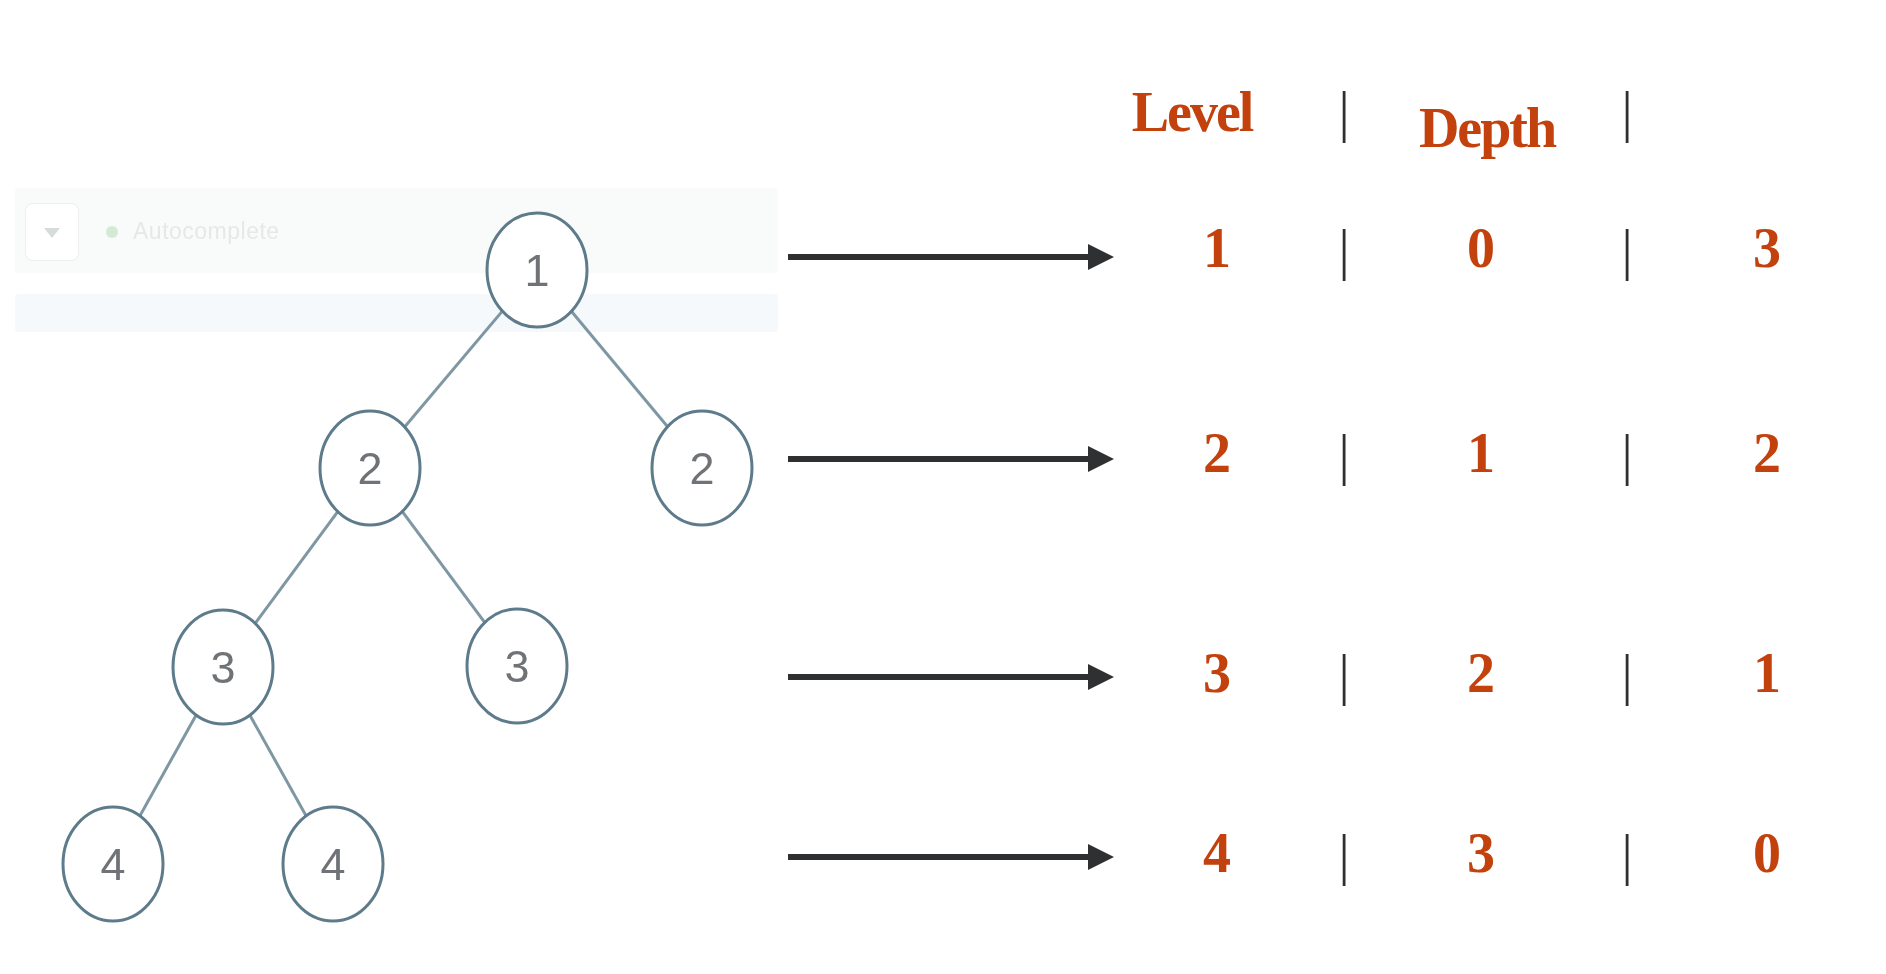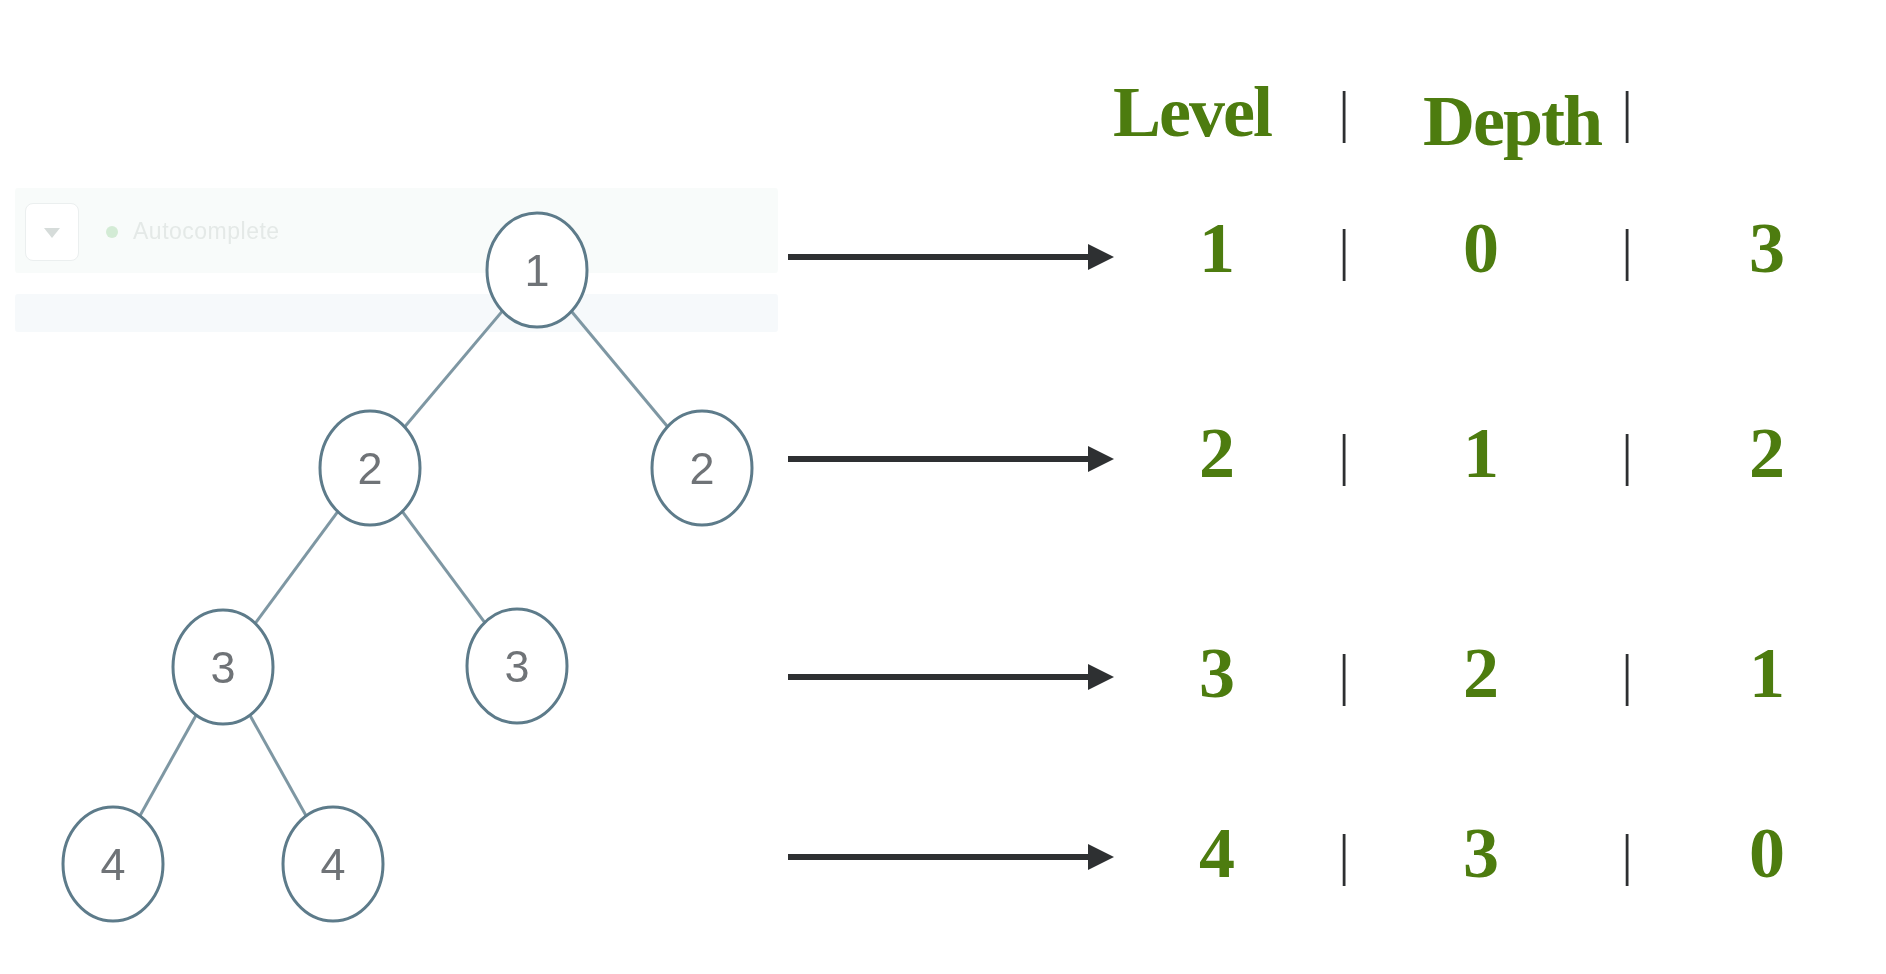--- a/index.html
+++ b/index.html
@@ -45,21 +45,21 @@
   .arrow{position:absolute;left:788px;width:300px;height:6px;background:#2e3032;}
   .arrow::after{
     content:"";position:absolute;right:-26px;top:-10px;width:0;height:0;
     border-left:26px solid #2e3032;border-top:13px solid transparent;border-bottom:13px solid transparent;
   }
   .arrow-1{top:254px;} .arrow-2{top:456px;} .arrow-3{top:674px;} .arrow-4{top:854px;}
   
   .tcell{
     position:absolute;transform:translate(-50%,-50%);
     font-family:"Liberation Serif","DejaVu Serif",serif;
-    font-weight:700;font-size:72px;color:#4d7c0f;letter-spacing:-2px;white-space:nowrap;
+    font-weight:700;font-size:56px;color:#c2410c;letter-spacing:-2px;white-space:nowrap;
   }
   .tsep{font-weight:400;font-size:56px;letter-spacing:0;color:#2d2f31;}
 </style>
 </head>
 <body>
 
 <div class="stage">
 
   <div class="ghost-panel-a"></div>
   <div class="ghost-panel-b"></div>
@@ -108,21 +108,21 @@
     </g>
   </svg>
 
   <div class="arrow arrow-1"></div>
   <div class="arrow arrow-2"></div>
   <div class="arrow arrow-3"></div>
   <div class="arrow arrow-4"></div>
 
   <span class="tcell" style="left:1192px;top:112px;">Level</span>
   <span class="tcell tsep" style="left:1344px;top:112px;">|</span>
-  <span class="tcell" style="left:1487px;top:121px;margin-left:25px;">Depth</span>
+  <span class="tcell" style="left:1487px;top:128px;">Depth</span>
   <span class="tcell tsep" style="left:1627px;top:112px;">|</span>
 
   <span class="tcell" style="left:1216px;top:248px;">1</span>
   <span class="tcell tsep" style="left:1344px;top:250px;">|</span>
   <span class="tcell" style="left:1480px;top:248px;">0</span>
   <span class="tcell tsep" style="left:1627px;top:250px;">|</span>
   <span class="tcell" style="left:1766px;top:248px;">3</span>
 
   <span class="tcell" style="left:1216px;top:453px;">2</span>
   <span class="tcell tsep" style="left:1344px;top:455px;">|</span>

